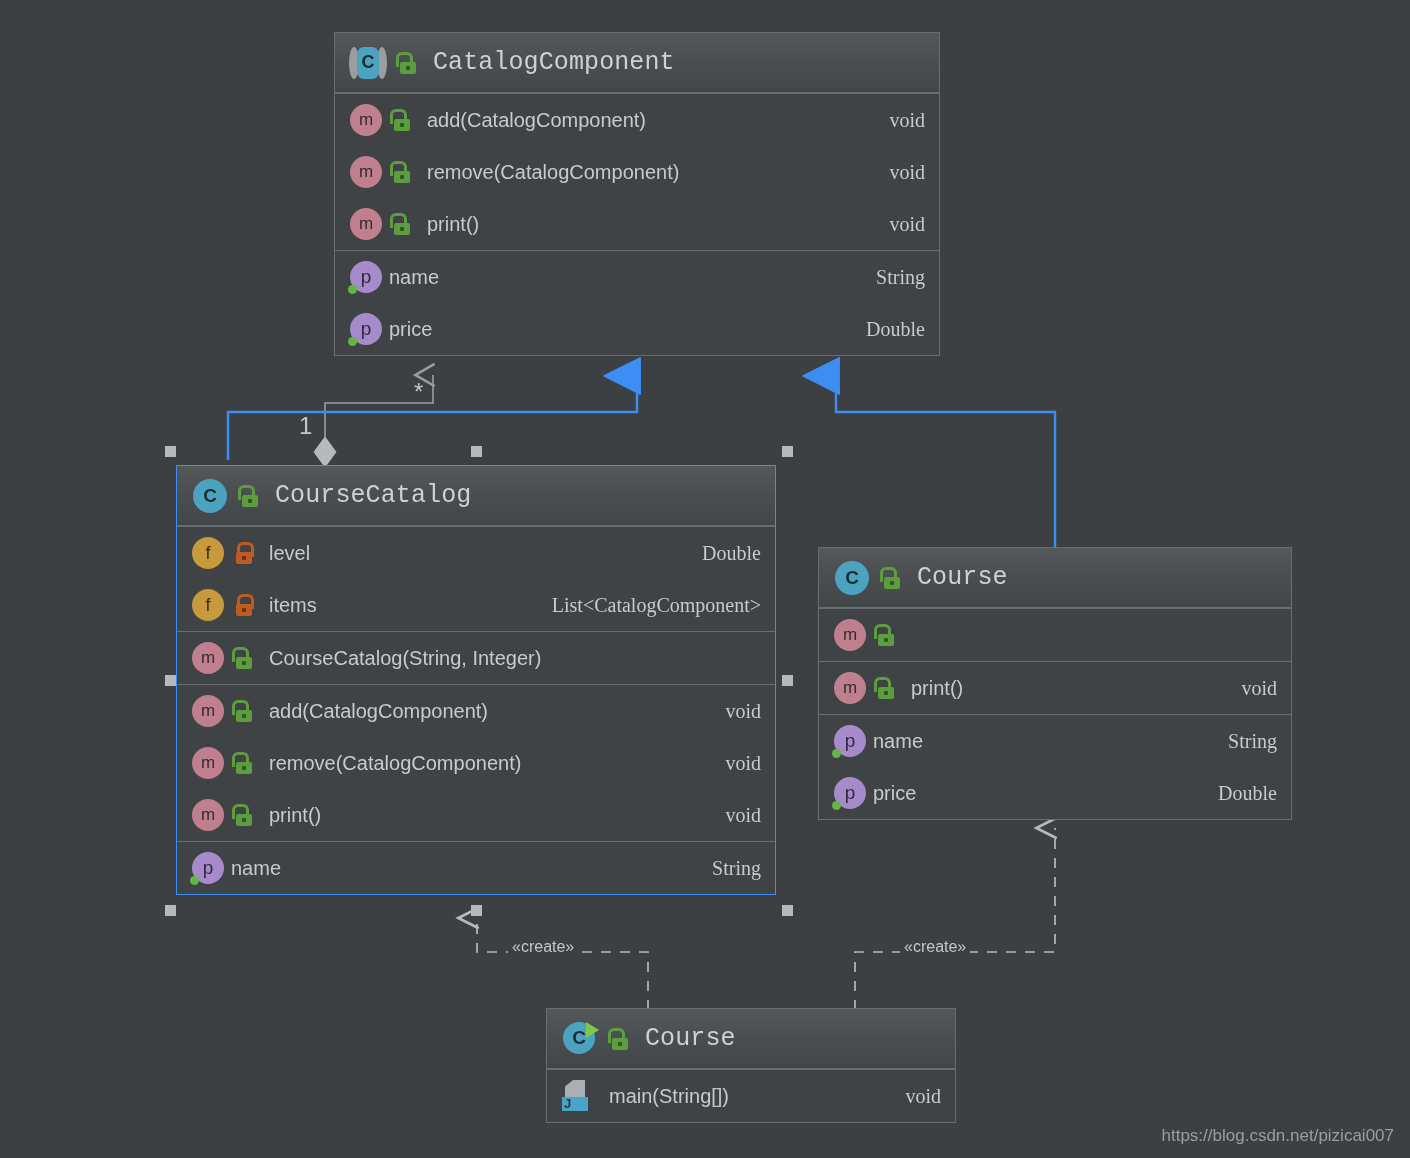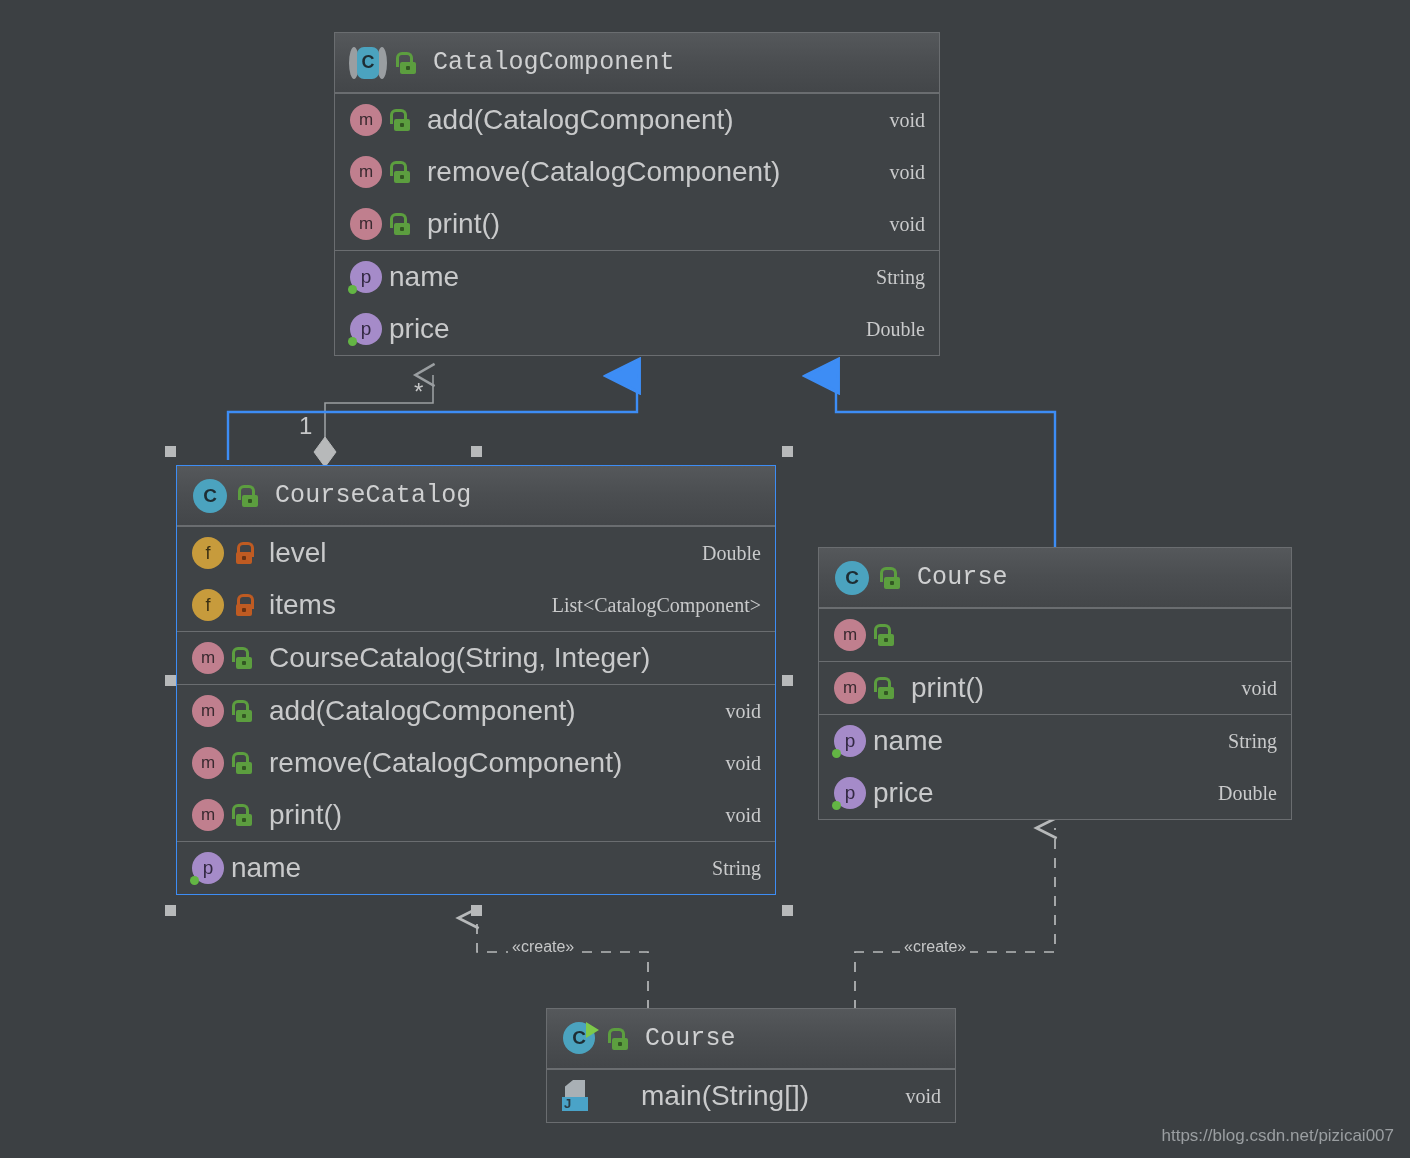--- a/index.html
+++ b/index.html
@@ -70,21 +70,21 @@
 
   .row {
     display: flex;
     align-items: center;
     padding: 0 14px 0 14px;
     height: 52px;
     box-sizing: border-box;
     white-space: nowrap;
   }
   .row .label {
-    font-size: 28px;
+    font-size: 20px;
     color: #c9cacb;
   }
   .row .type {
     margin-left: auto;
     font-size: 20px;
     color: #c9cacb;
     padding-left: 26px;
     font-family: Liberation Serif, serif;
   }
 
@@ -570,20 +570,20 @@
     </div>
 
     <div class="section">
       <div class="row">
         <span class="ic kind">
           <span class="mainicon">
               <span class="pg"></span>
               <span class="jb">J</span>
             </span>
         </span>
-        <span class="label" style="margin-left:40px;text-align:center;">main(String[])</span>
+        <span class="label" style="margin-left:8px;text-align:center;">main(String[])</span>
         <span class="type">void</span>
       </div>
     </div>
   </div>
 
   <div id="watermark">https://blog.csdn.net/pizicai007</div>
 </div>
 
 </body></html>

